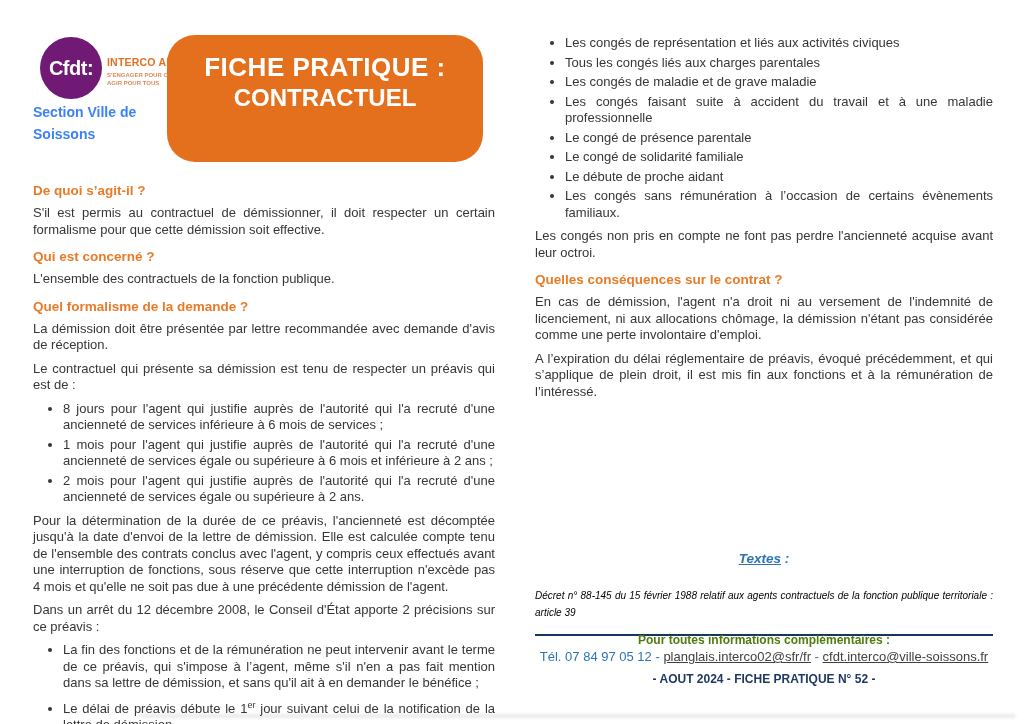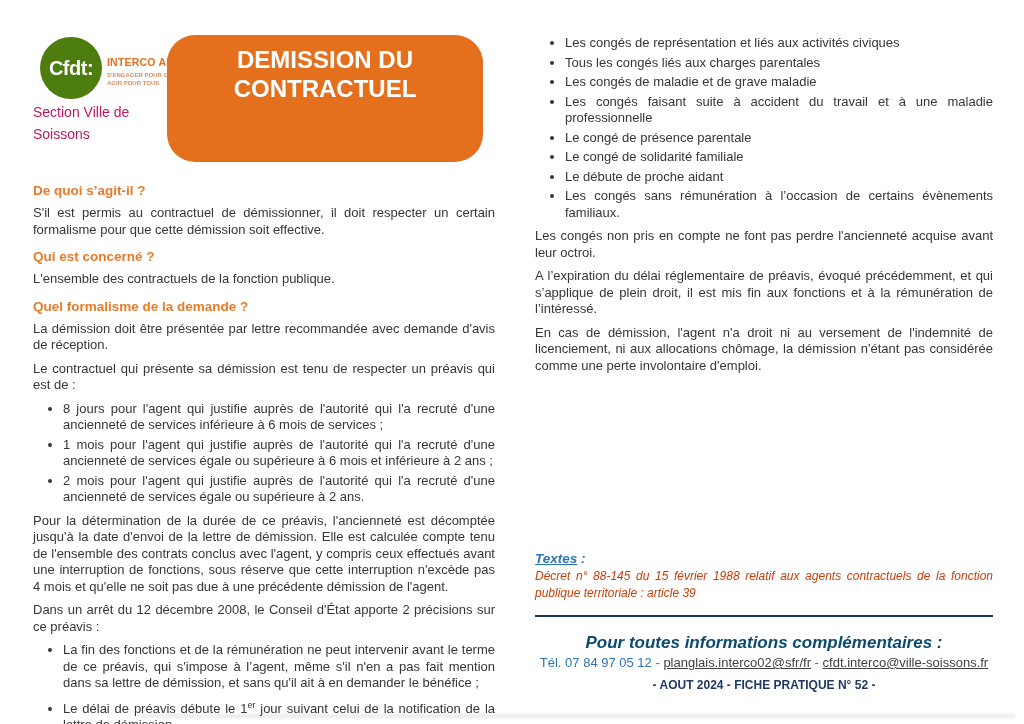--- a/index.html
+++ b/index.html
@@ -6,35 +6,35 @@
   html,body { background:#888; }
   .page {
     position:relative; width:1024px; height:724px; margin:0 auto;
     background:#ffffff; overflow:hidden;
     font-family:"Liberation Sans", sans-serif;
     color:#363636;
   }
   
   .logo-circle {
     position:absolute; left:40px; top:37px; width:62px; height:62px;
-    background:#4d7c0f; border-radius:50%;
+    background:#701a75; border-radius:50%;
     display:flex; align-items:center; justify-content:center;
   }
   .logo-brand { color:#fff; font-weight:bold; font-size:20px; letter-spacing:-0.5px; }
   .logo-org {
     position:absolute; left:107px; top:56px;
     color:#E4701E; font-weight:bold; font-size:10.5px; letter-spacing:0.2px;
   }
   .logo-slogan {
     position:absolute; left:107px; top:71px;
     color:#D98A5A; font-size:6px; line-height:8px; font-weight:bold;
   }
   .section-name {
     position:absolute; left:33px; top:101px;
-    font-weight:normal; font-size:14px; line-height:22px; color:#be185d;
+    font-weight:bold; font-size:14px; line-height:22px; color:#3b82f6;
   }
   
   .title-box {
     position:absolute; left:167px; top:35px; width:316px; height:127px;
     background:#E4701E; border-radius:28px;
     color:#ffffff; text-align:center; font-weight:bold;
   }
   .title-box .l1 { font-size:26px; margin-top:17px; letter-spacing:0.5px; }
   .title-box .l2 { font-size:24px; margin-top:10px; line-height:29px; }
   .title-box .l3 { font-size:24px; line-height:29px; }
@@ -48,30 +48,30 @@
   }
   h3.sec.first { margin-top:0; }
   p.body { margin:0 0 7px 0; }
   ul.tight { list-style:disc outside; margin:2px 0 7px 0; padding-left:30px; }
   ul.tight li { margin-bottom:3px; }
   ul.spaced { list-style:disc outside; margin:2px 0 7px 0; padding-left:30px; }
   ul.spaced li { margin-bottom:9px; }
   sup { font-size:9px; vertical-align:super; line-height:0; }
   
   .textes-block { position:absolute; left:535px; top:551px; width:458px; }
-  .textes-label { color:#2E74B5; font-weight:bold; font-style:italic; font-size:13.5px; }
+  .textes-label { color:#2E74B5; font-weight:bold; font-style:italic; font-size:13.5px;text-align:center; }
   .textes-label .u { text-decoration:underline; }
   .textes-body {
-    color:#c2410c; font-style:italic; font-size:12px; line-height:17px;
-    text-align:justify; margin-top:2px;
+    color:#000000; font-style:italic; font-size:10px; line-height:17px;
+    text-align:justify; margin-top:21px;
   }
   .textes-rule { border:none; border-top:2px solid #17365D; margin-top:13px; }
   
   .footer-block { position:absolute; left:535px; top:633px; width:458px; text-align:center; }
-  .footer-info  { color:#0c4a6e; font-weight:bold; font-size:17px;font-style:italic; }
+  .footer-info  { color:#4d7c0f; font-weight:bold; font-size:12px; }
   .footer-contact { color:#ED7D31; font-weight:bold; font-size:13px; margin-top:9px; }
   .footer-tel   { color:#2E74B5; font-size:13px; margin-top:2px; }
   .footer-tel a { color:#404040; text-decoration:underline; }
   .footer-issue { color:#1F3864; font-weight:bold; font-size:12px; margin-top:8px; }
   
   .page-edge {
     position:absolute; left:140px; right:8px; top:714px; height:4px;
     background:rgba(110,110,110,0.14); filter:blur(1.5px); border-radius:2px;
   }
 </style>
@@ -87,21 +87,21 @@
   <div class="logo-slogan">
     <div>S'ENGAGER POUR CHACUN</div>
     <div>AGIR POUR TOUS</div>
   </div>
   <div class="section-name">
     <div>Section Ville de</div>
     <div>Soissons</div>
   </div>
 
   <div class="title-box">
-    <div class="l2">DEMISSION DU</div>
+    <div class="l1">FICHE PRATIQUE :</div>
     <div class="l3">CONTRACTUEL</div>
   </div>
 
   <div class="col col-left">
     <h3 class="sec first">De quoi s’agit-il ?</h3>
     <p class="body">S'il est permis au contractuel de démissionner, il doit respecter un certain formalisme pour que cette démission soit effective.</p>
 
     <h3 class="sec">Qui est concerné ?</h3>
     <p class="body">L'ensemble des contractuels de la fonction publique.</p>
 
@@ -131,22 +131,23 @@
       <li>Tous les congés liés aux charges parentales</li>
       <li>Les congés de maladie et de grave maladie</li>
       <li>Les congés faisant suite à accident du travail et à une maladie professionnelle</li>
       <li>Le congé de présence parentale</li>
       <li>Le congé de solidarité familiale</li>
       <li>Le débute de proche aidant</li>
       <li>Les congés sans rémunération à l’occasion de certains évènements familiaux.</li>
     </ul>
     <p class="body">Les congés non pris en compte ne font pas perdre l'ancienneté acquise avant leur octroi.</p>
 
+    <h3 class="sec">Quelles conséquences sur le contrat ?</h3>
+    <p class="body">En cas de démission, l'agent n'a droit ni au versement de l'indemnité de licenciement, ni aux allocations chômage, la démission n'étant pas considérée comme une perte involontaire d'emploi.</p>
     <p class="body">A l’expiration du délai réglementaire de préavis, évoqué précédemment, et qui s’applique de plein droit, il est mis fin aux fonctions et à la rémunération de l’intéressé.</p>
-    <p class="body">En cas de démission, l'agent n'a droit ni au versement de l'indemnité de licenciement, ni aux allocations chômage, la démission n'étant pas considérée comme une perte involontaire d'emploi.</p>
   </div>
 
   <div class="textes-block">
     <div class="textes-label"><span class="u">Textes</span><span> :</span></div>
     <p class="textes-body">Décret n° 88-145 du 15 février 1988 relatif aux agents contractuels de la fonction publique territoriale : article 39</p>
     <hr class="textes-rule">
   </div>
 
   <div class="footer-block">
     <div class="footer-info">Pour toutes informations complémentaires :</div>

